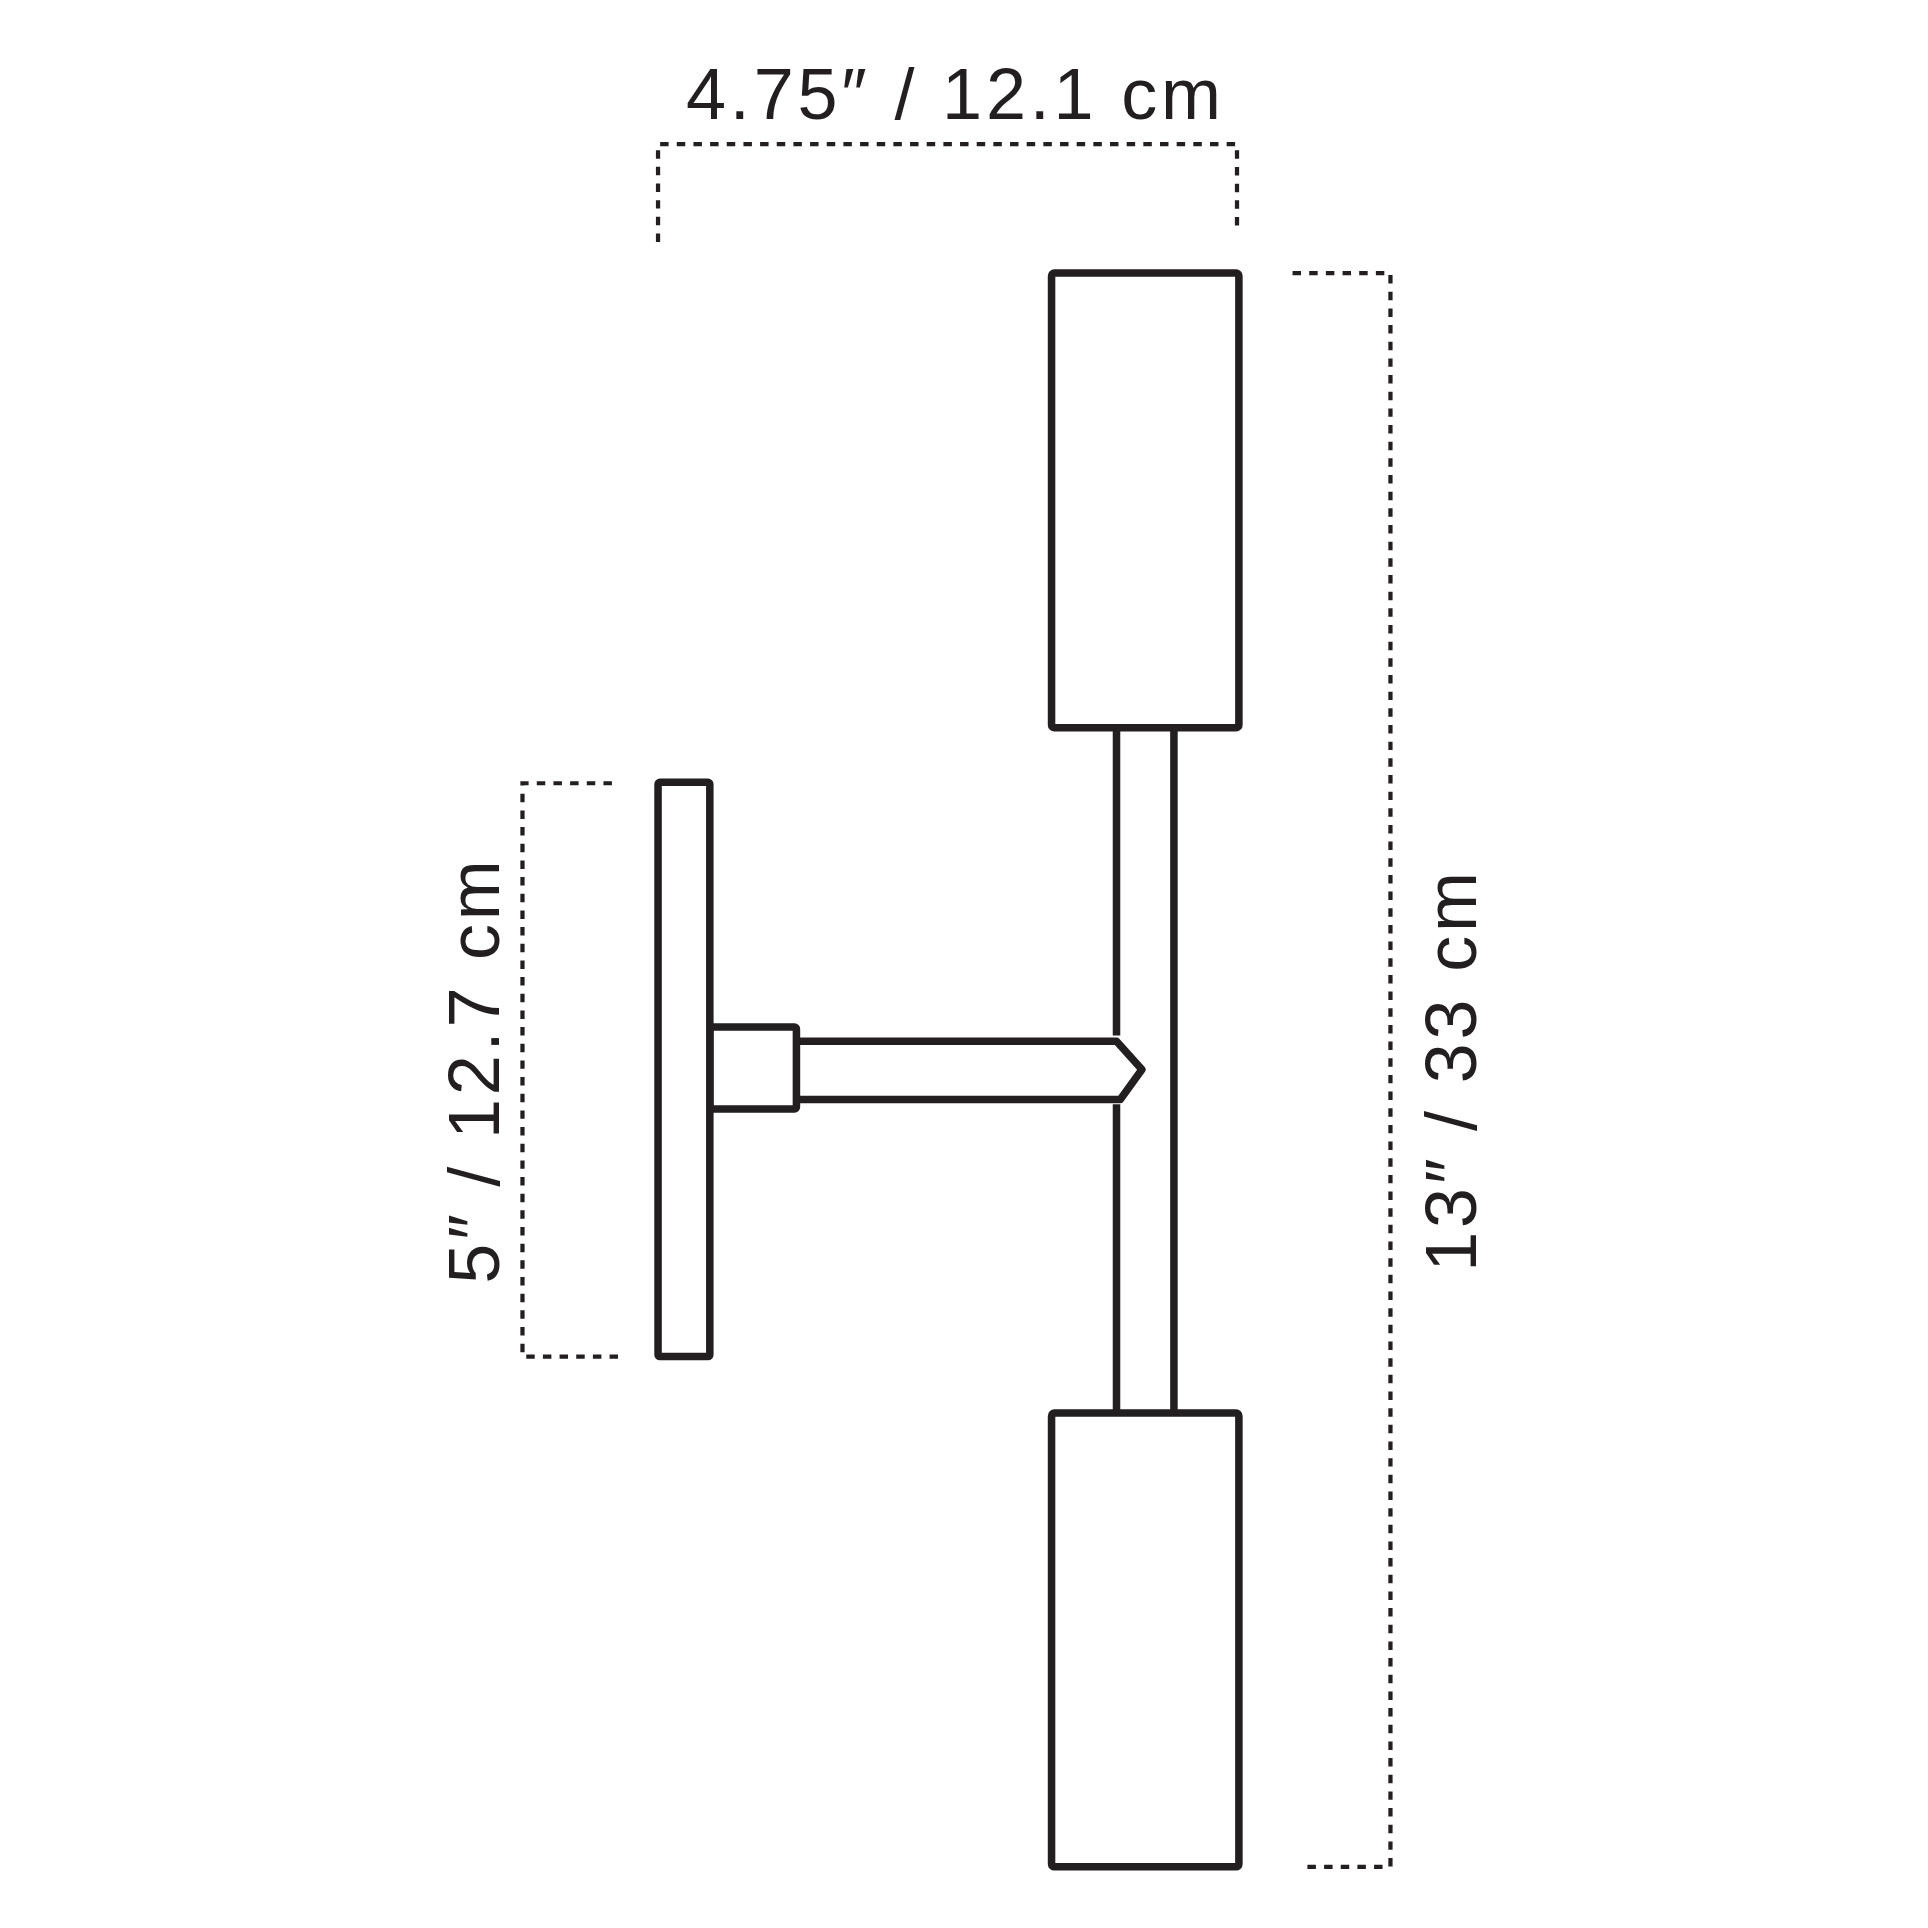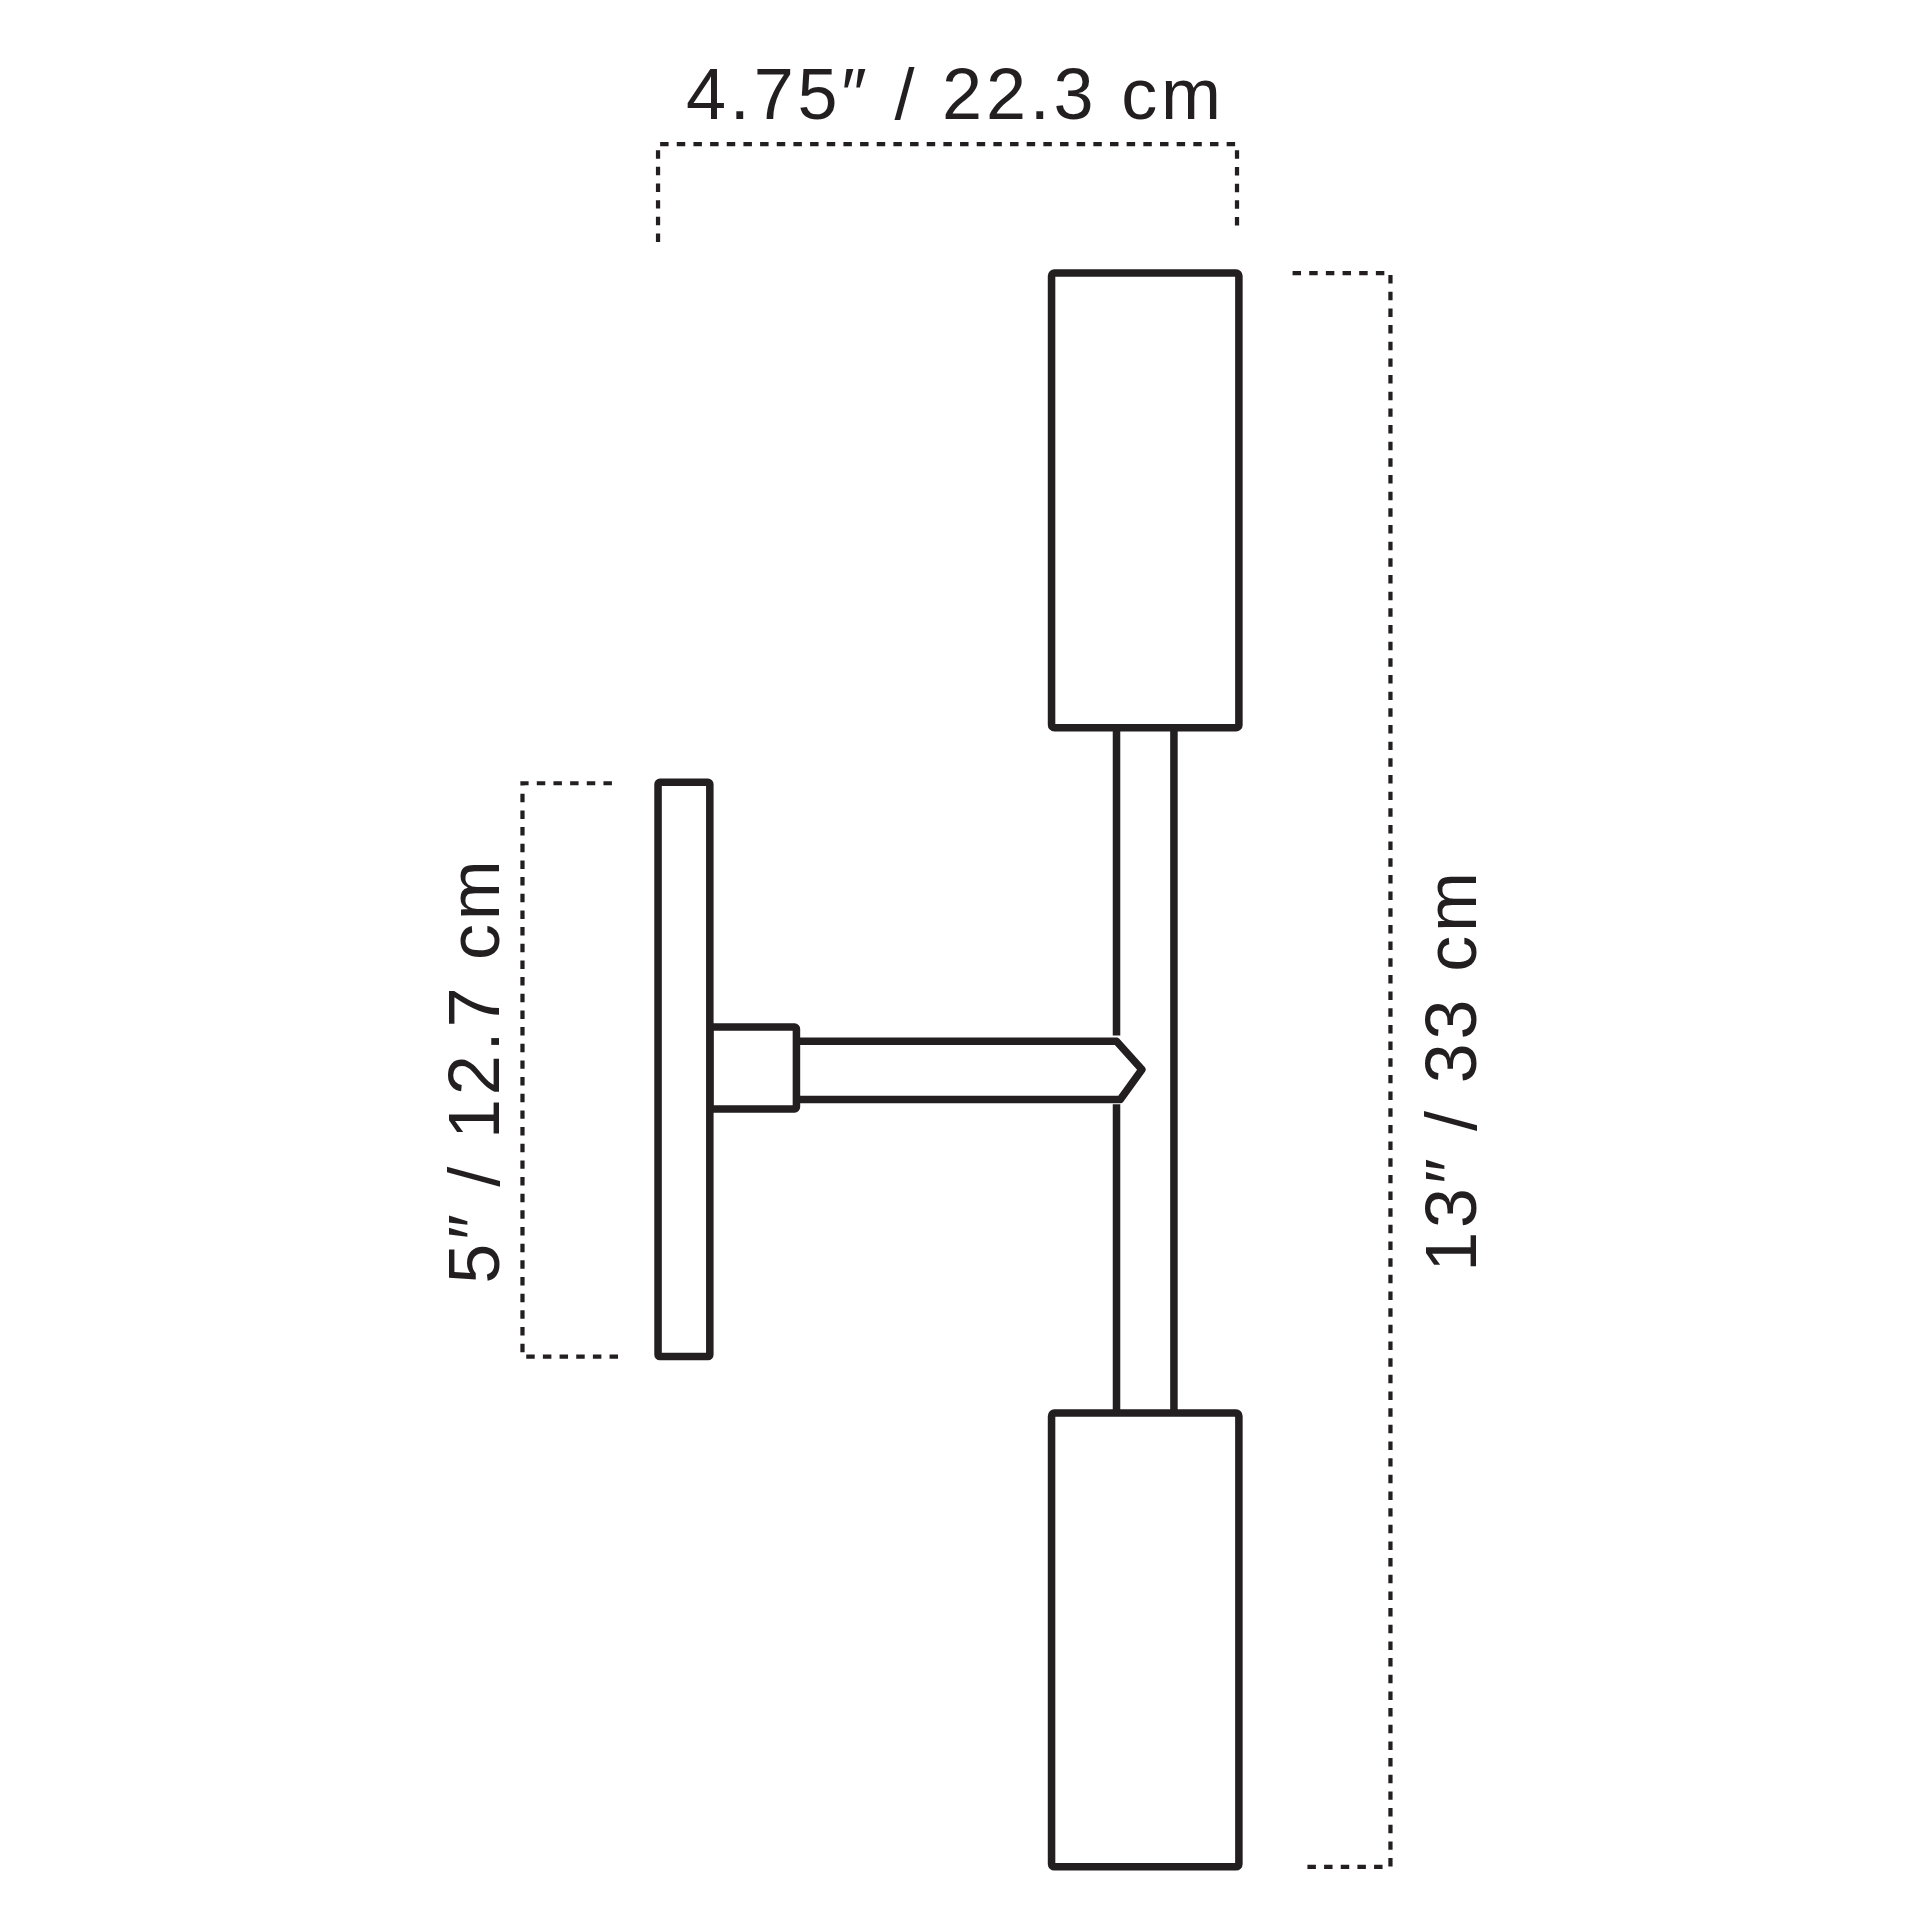--- a/index.html
+++ b/index.html
@@ -46,17 +46,17 @@
     <path class="line" d="M846 1106 L1186 1106 L1213 1136 L1190 1168 L846 1168"></path>
 
     <rect class="outline" x="754" y="1091" width="92" height="87" rx="2"></rect>
 
     <rect class="outline" x="699" y="831" width="55" height="610" rx="2"></rect>
 
     <rect class="outline" x="1117" y="290" width="199" height="483" rx="3"></rect>
     <rect class="outline" x="1117" y="1501" width="199" height="482" rx="3"></rect>
   </svg>
 
-  <div id="label-width" class="label">4.75″ / 22.3 cm</div>
+  <div id="label-width" class="label">4.75″ / 12.1 cm</div>
   <div id="label-backplate" class="label rot">5″ / 12.7 cm</div>
   <div id="label-height" class="label rot">13″ / 33 cm</div>
 </div>
 
 
 </body></html>

